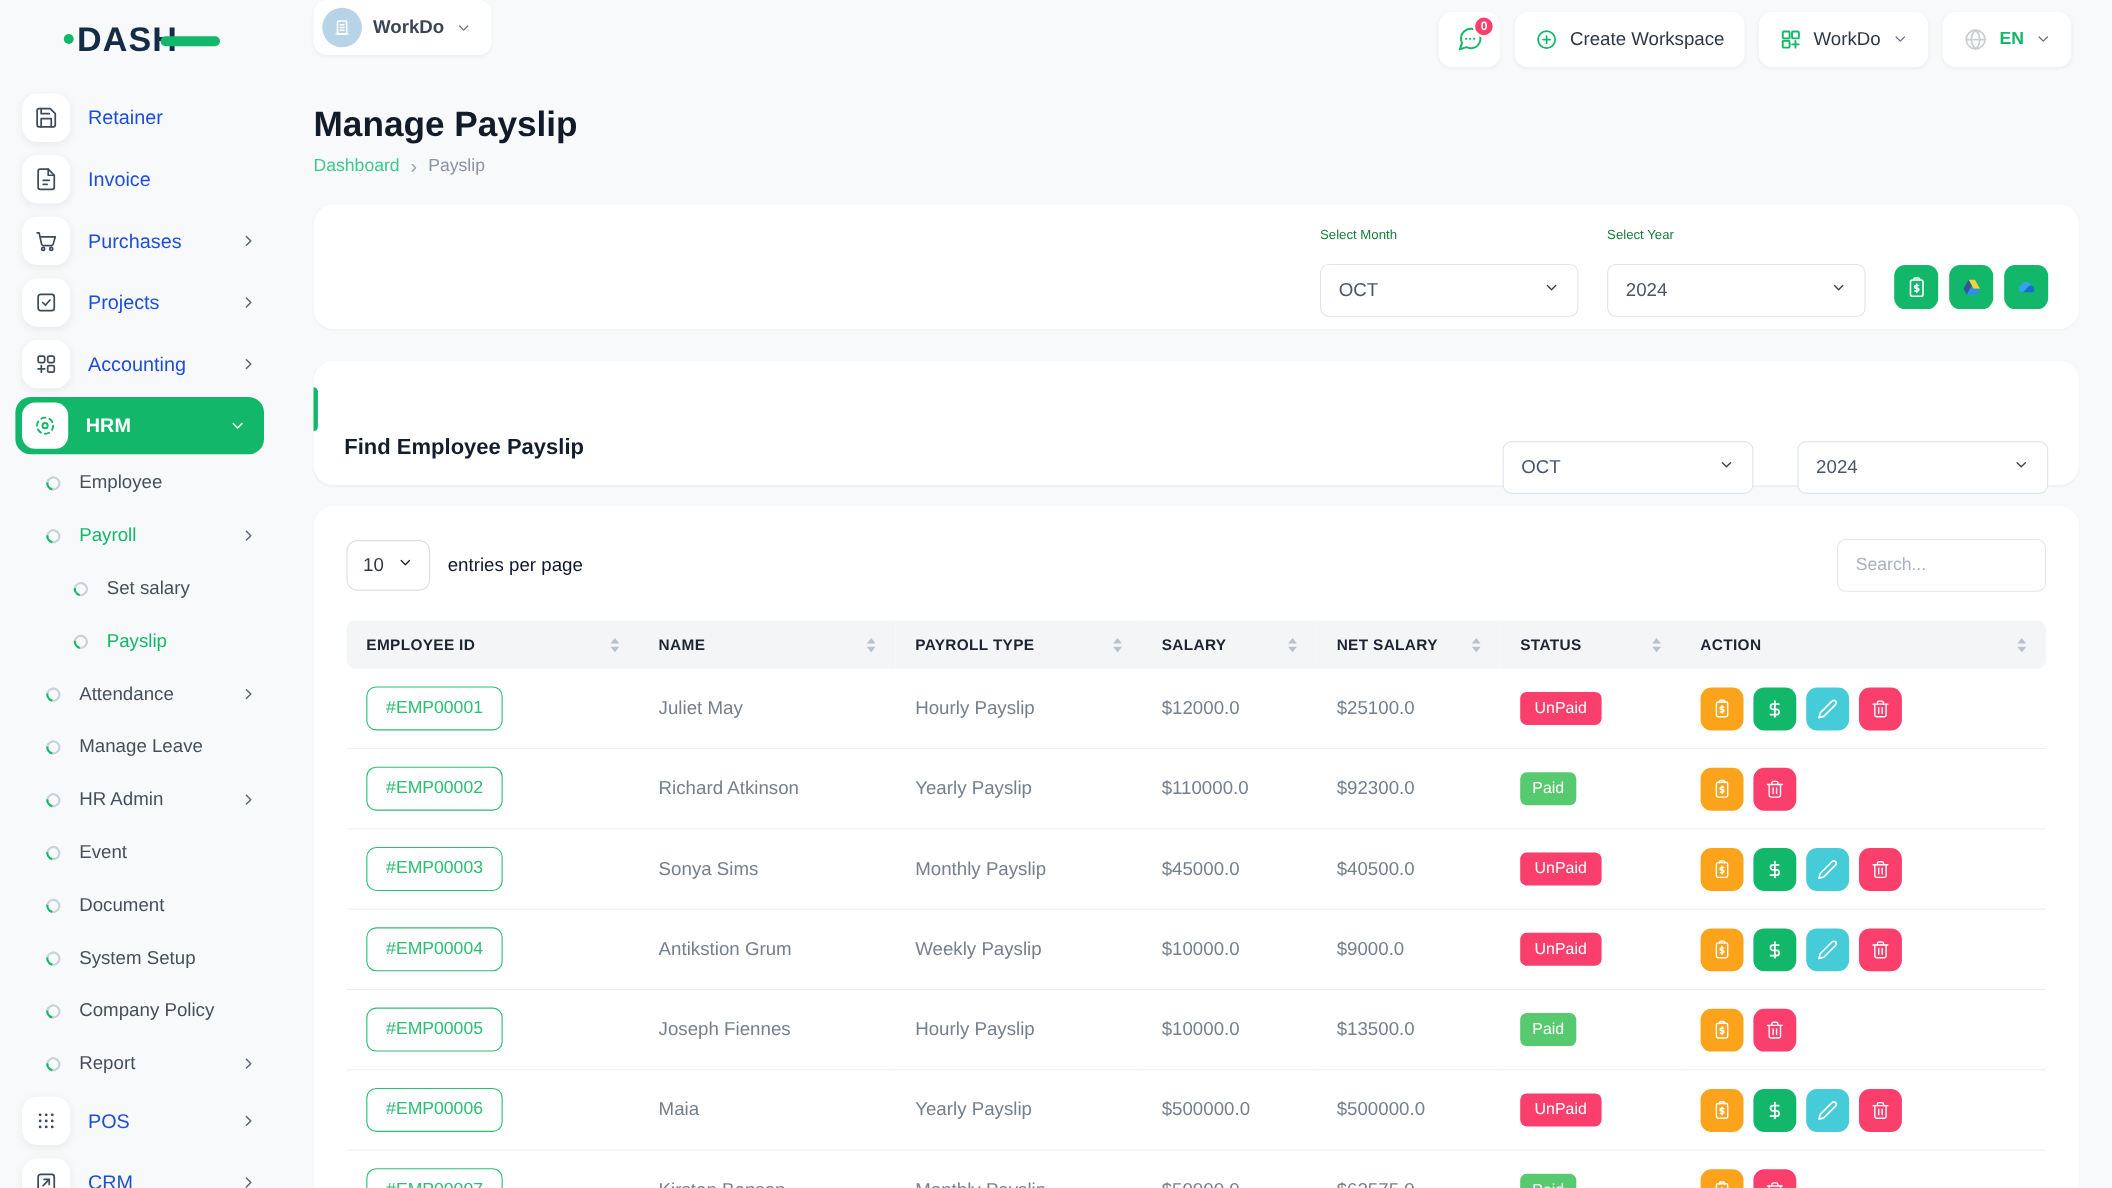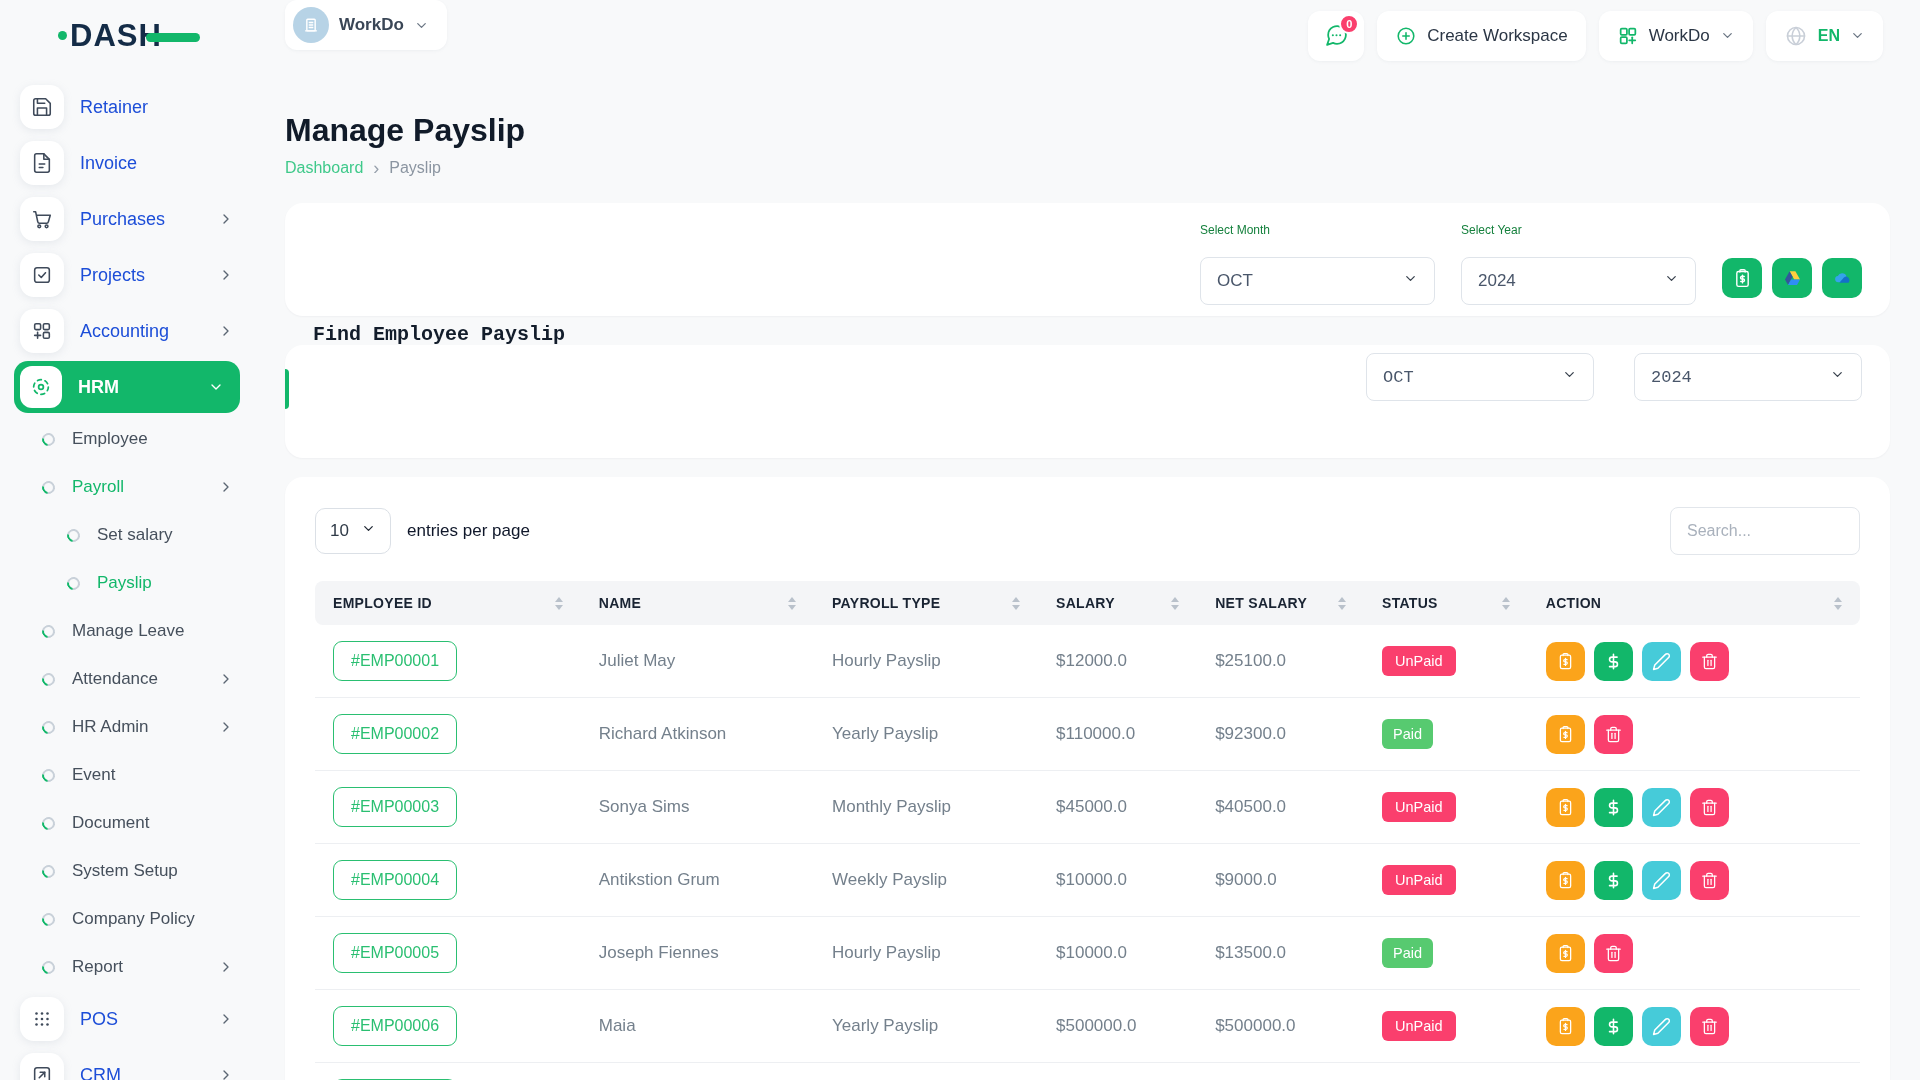--- a/index.html
+++ b/index.html
@@ -47,39 +47,39 @@
   .chat-pill svg{width:25px;height:25px;}
   .chat-badge{position:absolute;top:3px;right:5px;min-width:20px;height:20px;border-radius:10px;background:var(--unpaid-pink);
               color:#fff;font-size:11px;font-weight:700;display:flex;align-items:center;justify-content:center;border:2px solid #fff;box-sizing:border-box;}
   .green-ic{color:var(--primary-green);display:flex;}
   .green-ic svg{width:22px;height:22px;}
   .globe-ic{color:#c9cfd8;display:flex;}
   .globe-ic svg{width:24px;height:24px;}
   .lang-label{color:var(--primary-green);font-weight:700;font-size:16px;}
   
   .main{position:absolute;left:260px;top:71px;right:0;bottom:0;padding:24px 30px 0 25px;box-sizing:border-box;overflow:hidden;}
-  .page-title{font-size:32px;font-weight:700;color:#111b29;margin:17px 0 10px 0;}
+  .page-title{font-size:32px;font-weight:700;color:#111b29;margin:0 0 10px 0;}
   .breadcrumb{display:flex;align-items:center;gap:10px;font-size:16px;margin-bottom:26px;}
   .breadcrumb a{color:var(--link-green);text-decoration:none;cursor:pointer;}
   .bc-sep{color:#98a1ac;font-size:18px;line-height:1;}
   .bc-cur{color:#8b95a1;}
   .card{background:#fff;border-radius:18px;box-shadow:0 1px 2px rgba(16,24,40,.04);}
   
   .filter-card{height:113px;display:flex;justify-content:flex-end;gap:26px;padding:20px 28px 0 28px;box-sizing:border-box;margin-bottom:29px;}
   .fgroup{width:235px;display:flex;flex-direction:column;}
   .flabel{font-size:12px;color:#15803d;margin-bottom:20px;}
   .sel{display:flex;align-items:center;justify-content:space-between;background:#fff;border:1px solid #dfe4ea;border-radius:8px;
        height:48px;padding:0 16px;color:#49566a;font-size:17px;box-sizing:border-box;cursor:pointer;}
   .sel .chev-sm{color:#39424e;}
   .btn-row{display:flex;gap:10px;margin-top:35px;}
   .sq-btn{width:40px;height:40px;border-radius:10px;border:none;background:var(--primary-green);color:#fff;
           display:flex;align-items:center;justify-content:center;cursor:pointer;padding:0;}
   .sq-btn svg{width:21px;height:21px;}
   
-  .find-card{height:113px;display:flex;align-items:flex-start;padding:0 28px;box-sizing:border-box;margin-bottom:19px;position:relative;font-family:Liberation Mono, monospace;}
+  .find-card{height:113px;display:flex;align-items:flex-end;padding:0 28px;box-sizing:border-box;margin-bottom:19px;position:relative;}
   .find-accent{position:absolute;left:0;top:24px;width:4px;height:40px;background:var(--primary-green);border-radius:0 4px 4px 0;}
   .find-title{font-size:20px;font-weight:700;color:#131d2b;margin:0;flex:1;transform:translateY(-22px);}
   .find-sels{display:flex;gap:40px;transform:translateY(8px);}
   .find-sels .sel{width:228px;}
   
   .table-card{padding:30px 30px 30px 30px;box-sizing:border-box;min-height:690px;}
   .tctrl{display:flex;align-items:center;gap:16px;}
   .entries-sel{height:46px;width:76px;border:1px solid #dbe0e6;border-radius:10px;display:flex;align-items:center;
                justify-content:center;gap:12px;font-size:17px;color:#2f3a47;cursor:pointer;background:#fff;box-sizing:border-box;}
   .entries-sel .chev-sm{color:#1f2733;}
@@ -221,30 +221,30 @@
         <div class="nav-item l3">
           <span class="bullet"></span>
           <span class="nav-label">Set salary</span>
         </div>
         <div class="nav-item l3 highlight">
           <span class="bullet"></span>
           <span class="nav-label">Payslip</span>
         </div>
         <div class="nav-item l2">
           <span class="bullet"></span>
+          <span class="nav-label">Attendance</span>
+          <span class="nav-chev">
+            <svg viewBox="0 0 24 24" fill="none" stroke="currentColor" stroke-width="2" stroke-linecap="round" stroke-linejoin="round">
+              <polyline points="9 6 15 12 9 18"></polyline>
+            </svg>
+          </span>
+        </div>
+        <div class="nav-item l2">
+          <span class="bullet"></span>
           <span class="nav-label">Manage Leave</span>
-        </div>
-        <div class="nav-item l2">
-          <span class="bullet"></span>
-          <span class="nav-label">Attendance</span>
-          <span class="nav-chev">
-            <svg viewBox="0 0 24 24" fill="none" stroke="currentColor" stroke-width="2" stroke-linecap="round" stroke-linejoin="round">
-              <polyline points="9 6 15 12 9 18"></polyline>
-            </svg>
-          </span>
         </div>
         <div class="nav-item l2">
           <span class="bullet"></span>
           <span class="nav-label">HR Admin</span>
           <span class="nav-chev">
             <svg viewBox="0 0 24 24" fill="none" stroke="currentColor" stroke-width="2" stroke-linecap="round" stroke-linejoin="round">
               <polyline points="9 6 15 12 9 18"></polyline>
             </svg>
           </span>
         </div>

